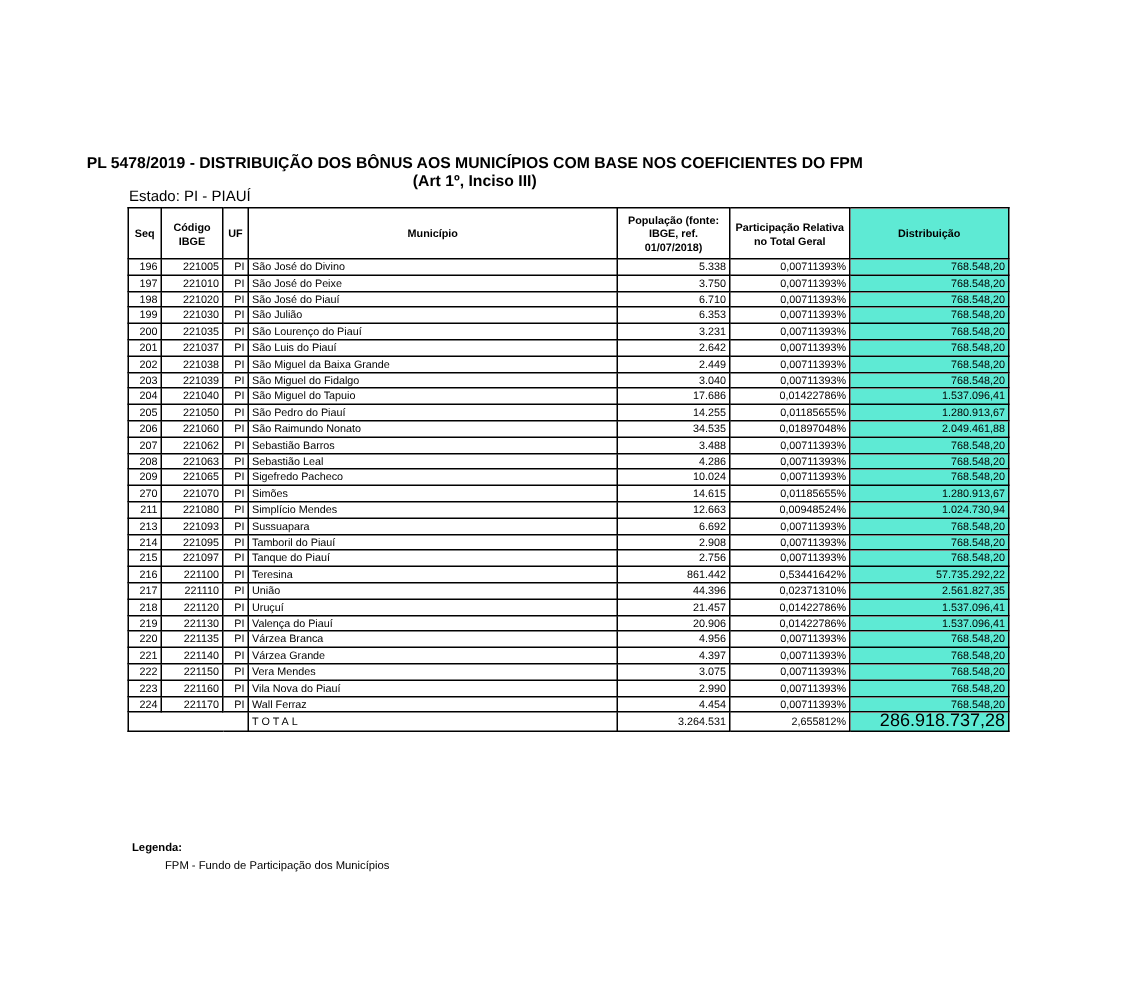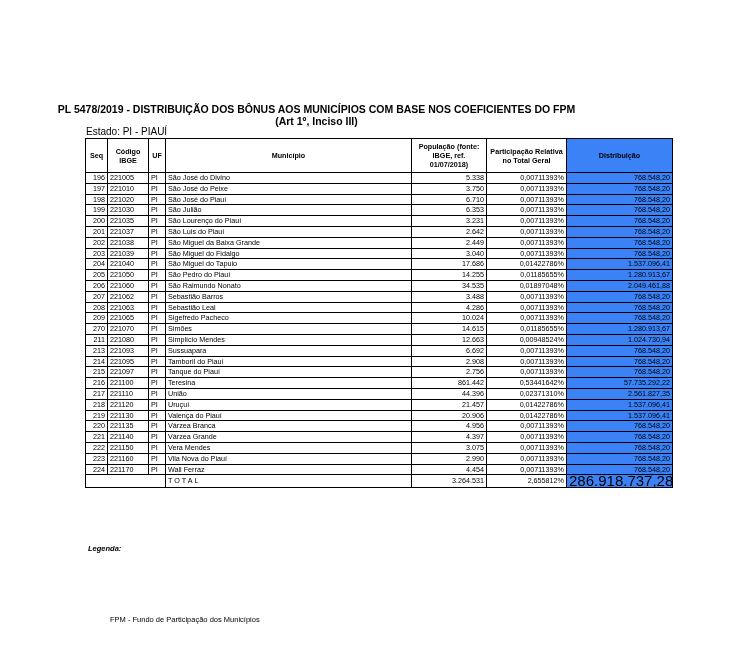--- a/index.html
+++ b/index.html
@@ -9,28 +9,28 @@
            font-weight: bold; font-size: 10.5px; line-height: 12px; }
   .title .sub { display: block; }
   .estado { position: absolute; left: 86px; top: 126px; font-weight: normal; font-size: 10px; }
   table.grid { position: absolute; left: 85px; top: 138px; border-collapse: collapse;
                table-layout: fixed; width: 587px; font-size: 7.2px; }
   table.grid th, table.grid td { border: 1px solid #000; padding: 0 2px; white-space: nowrap;
                overflow: hidden; }
   table.grid th { font-weight: bold; height: 33px; text-align: center; line-height: 9px; font-size: 7.2px; }
   table.grid td { height: 9.8px; line-height: 9.8px; }
   table.grid td.num { text-align: right; }
-  table.grid td.c { text-align: left; }
-  table.grid td.dist, table.grid th.dist { background: #3b82f6; }
+  table.grid td.c { text-align: right; }
+  table.grid td.dist, table.grid th.dist { background: #5eead4; }
   table.grid tr.total td { font-weight: normal; height: 12px; }
   table.grid tr.total td.blank { border-right: 1px solid #000; }
   table.grid tr.total td.label { letter-spacing: 2px; }
-  table.grid tr.total td.dist { font-weight: normal; font-size: 15px; }
-  .legend-title { position: absolute; left: 88px; top: 544px; font-size: 7.5px; font-weight: bold; font-style: italic; }
-  .legend-item { position: absolute; left: 110px; top: 572px; font-size: 7.5px; margin-top: 43px; }
+  table.grid tr.total td.dist { font-weight: normal; font-size: 12px; }
+  .legend-title { position: absolute; left: 88px; top: 560px; font-size: 7.5px; font-weight: bold; }
+  .legend-item { position: absolute; left: 110px; top: 572px; font-size: 7.5px; }
 </style>
 </head>
 <body>
 
 <div class="title">
   <span>PL 5478/2019 - DISTRIBUIÇÃO DOS BÔNUS AOS MUNICÍPIOS COM BASE NOS COEFICIENTES DO FPM</span>
   <span class="sub">(Art 1º, Inciso III)</span>
 </div>
 
 <div class="estado">Estado: PI - PIAUÍ</div>

